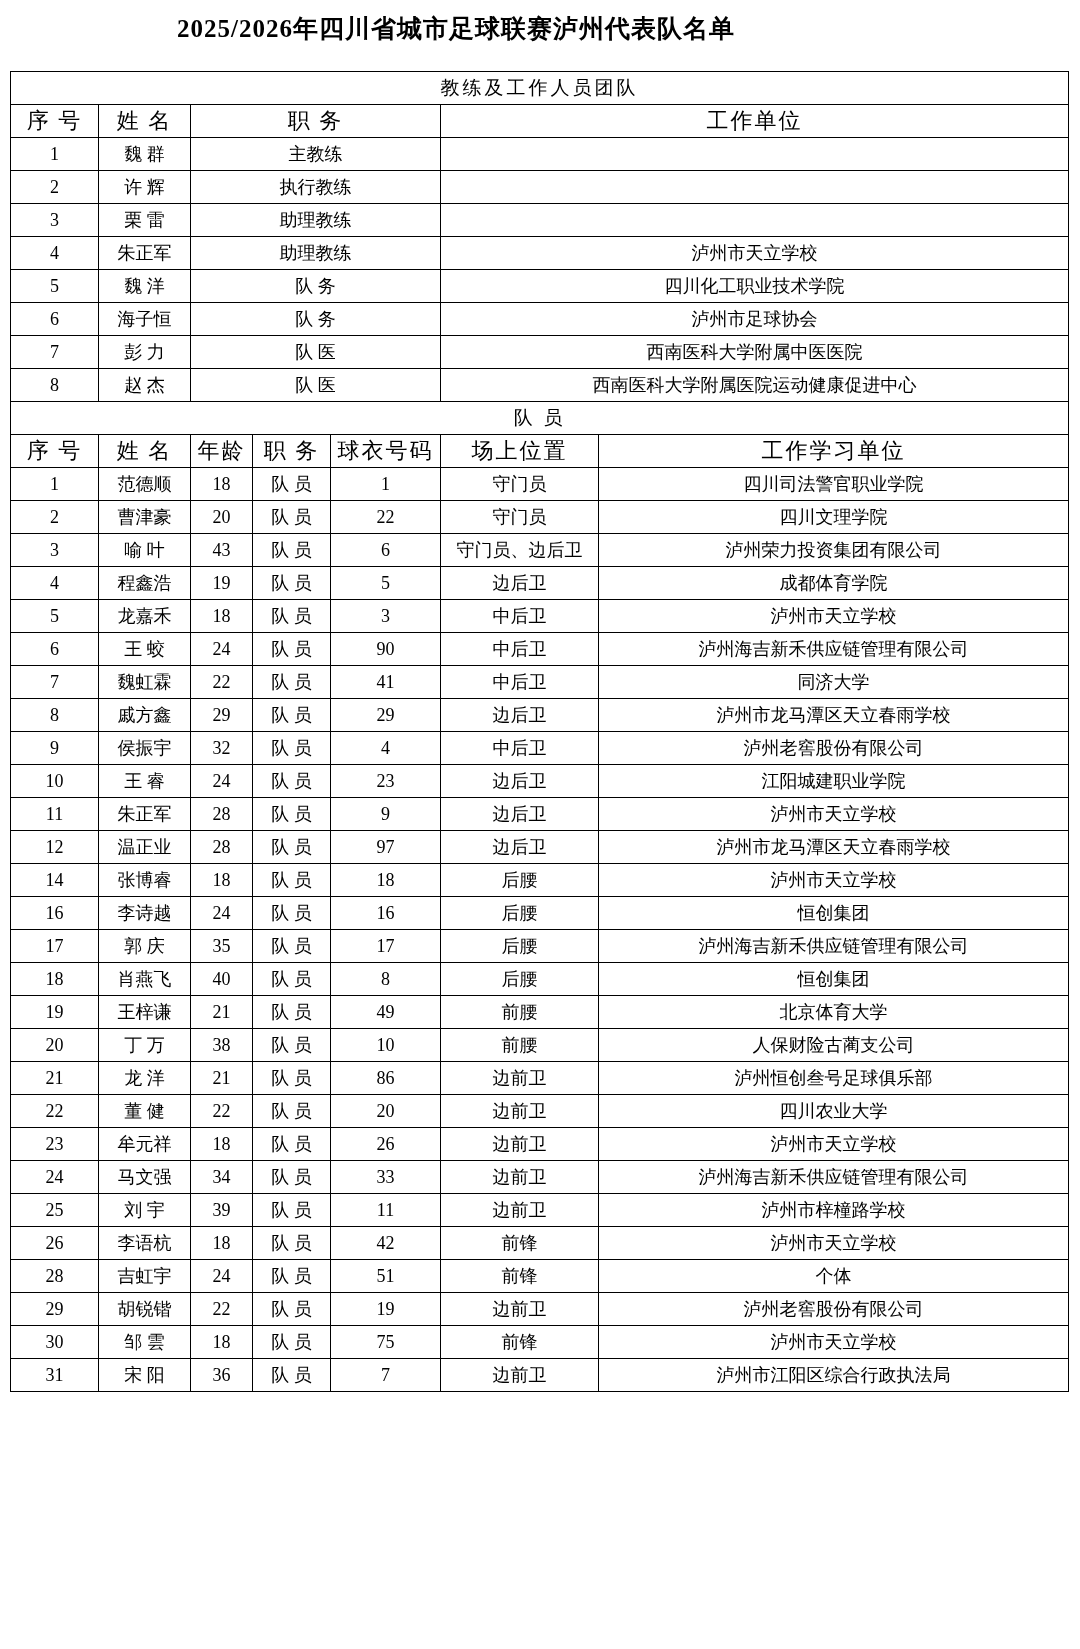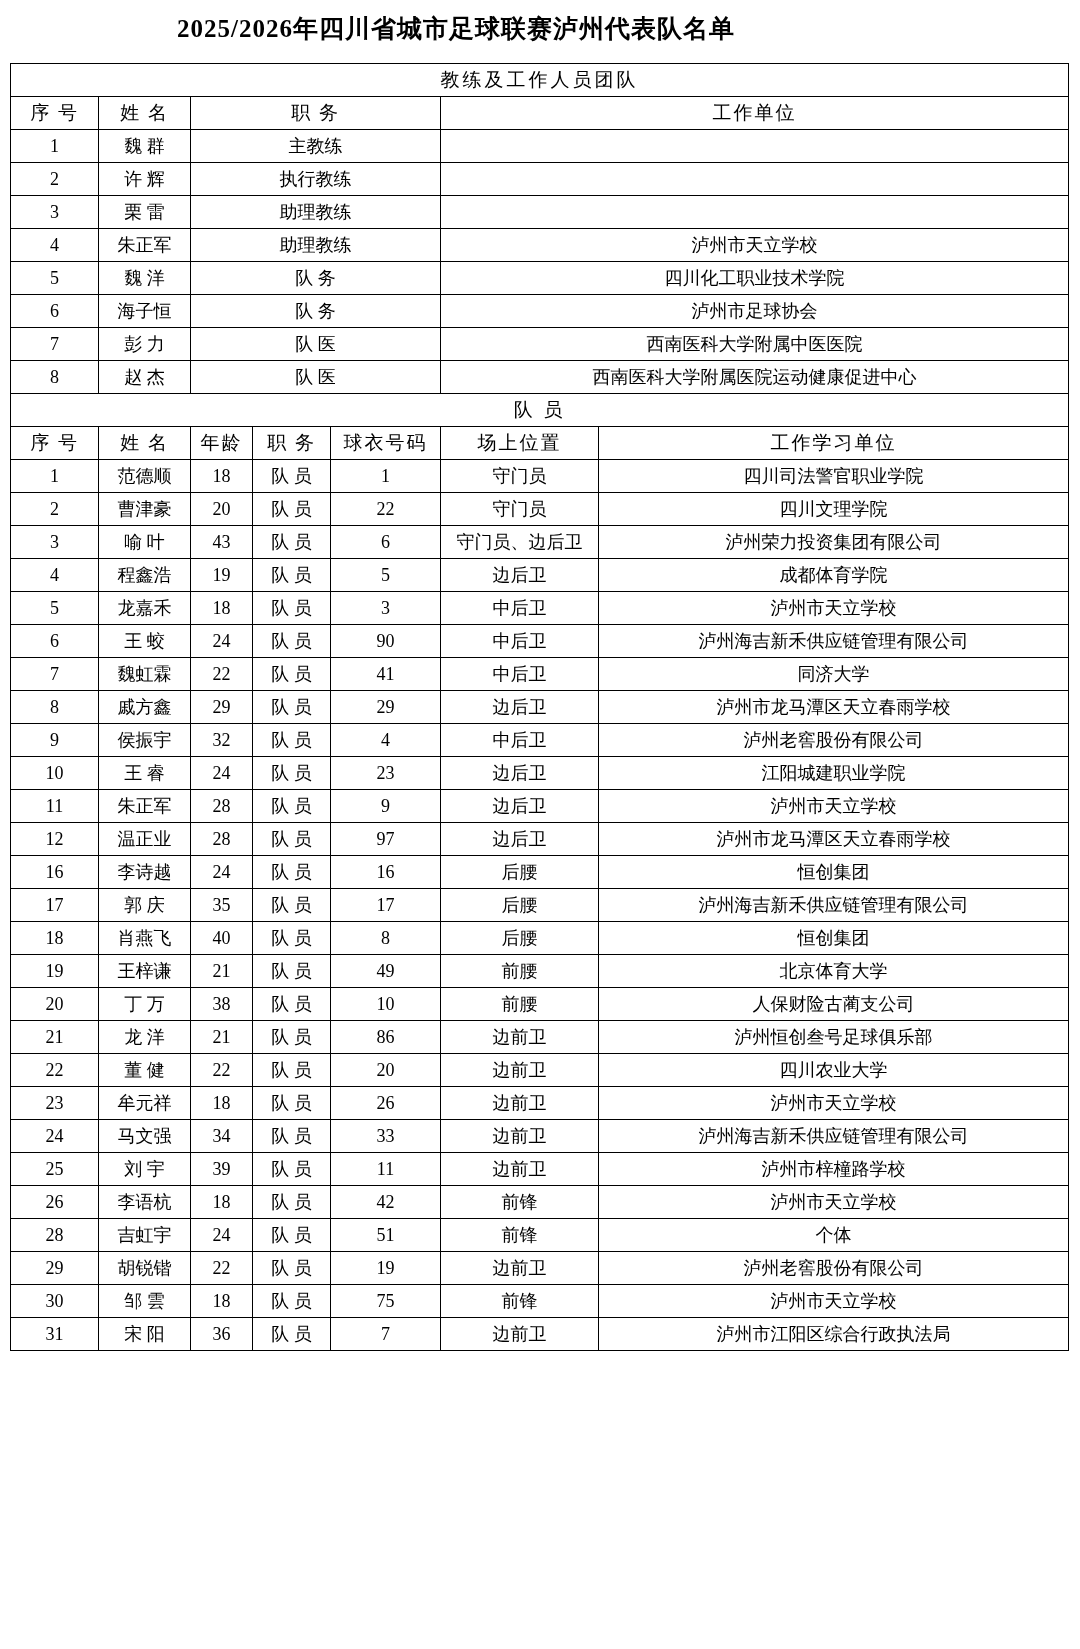--- a/index.html
+++ b/index.html
@@ -22,40 +22,40 @@
     text-align: center;
     font-size: 25px;
     font-weight: bold;
     letter-spacing: 1px;
     padding: 12px 0 14px 0;
     font-family: "Liberation Serif", "DejaVu Serif", serif;
   }
   table {
     border-collapse: collapse;
     width: 1058px;
-    margin: 4px 10px;
+    margin: 12px 10px;
     table-layout: fixed;
   }
   td {
     border: 1px solid #000000;
     height: 30px;
     text-align: center;
     vertical-align: middle;
     font-size: 18px;
     padding: 1px 2px;
     font-family: "Liberation Serif", "DejaVu Serif", serif;
     white-space: nowrap;
     overflow: hidden;
   }
   td.section {
     font-size: 19px;
     letter-spacing: 3px;
   }
   td.head {
-    font-size: 19px;
+    font-size: 22px;
     letter-spacing: 2px;
   }
 </style>
 </head>
 <body>
 
 <div class="page">
 
   <div class="doc-title">2025/2026年四川省城市足球联赛泸州代表队名单</div>
 
@@ -247,20 +247,29 @@
       <tr>
         <td>12</td>
         <td>温正业</td>
         <td>28</td>
         <td>队  员</td>
         <td>97</td>
         <td>边后卫</td>
         <td>泸州市龙马潭区天立春雨学校</td>
       </tr>
       <tr>
+        <td>14</td>
+        <td>张博睿</td>
+        <td>18</td>
+        <td>队  员</td>
+        <td>18</td>
+        <td>后腰</td>
+        <td>泸州市天立学校</td>
+      </tr>
+      <tr>
         <td>16</td>
         <td>李诗越</td>
         <td>24</td>
         <td>队  员</td>
         <td>16</td>
         <td>后腰</td>
         <td>恒创集团</td>
       </tr>
       <tr>
         <td>17</td>

